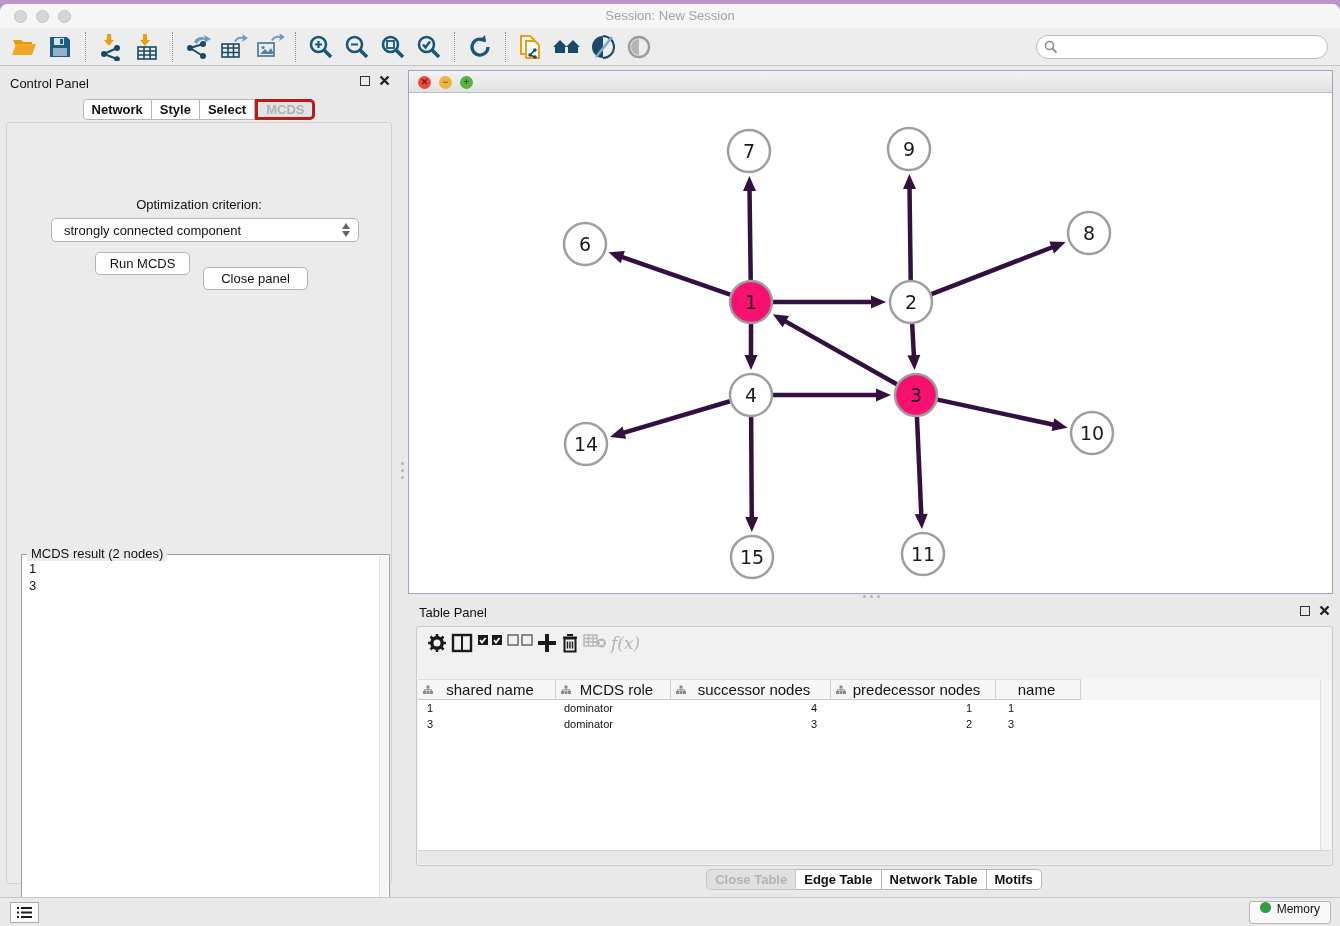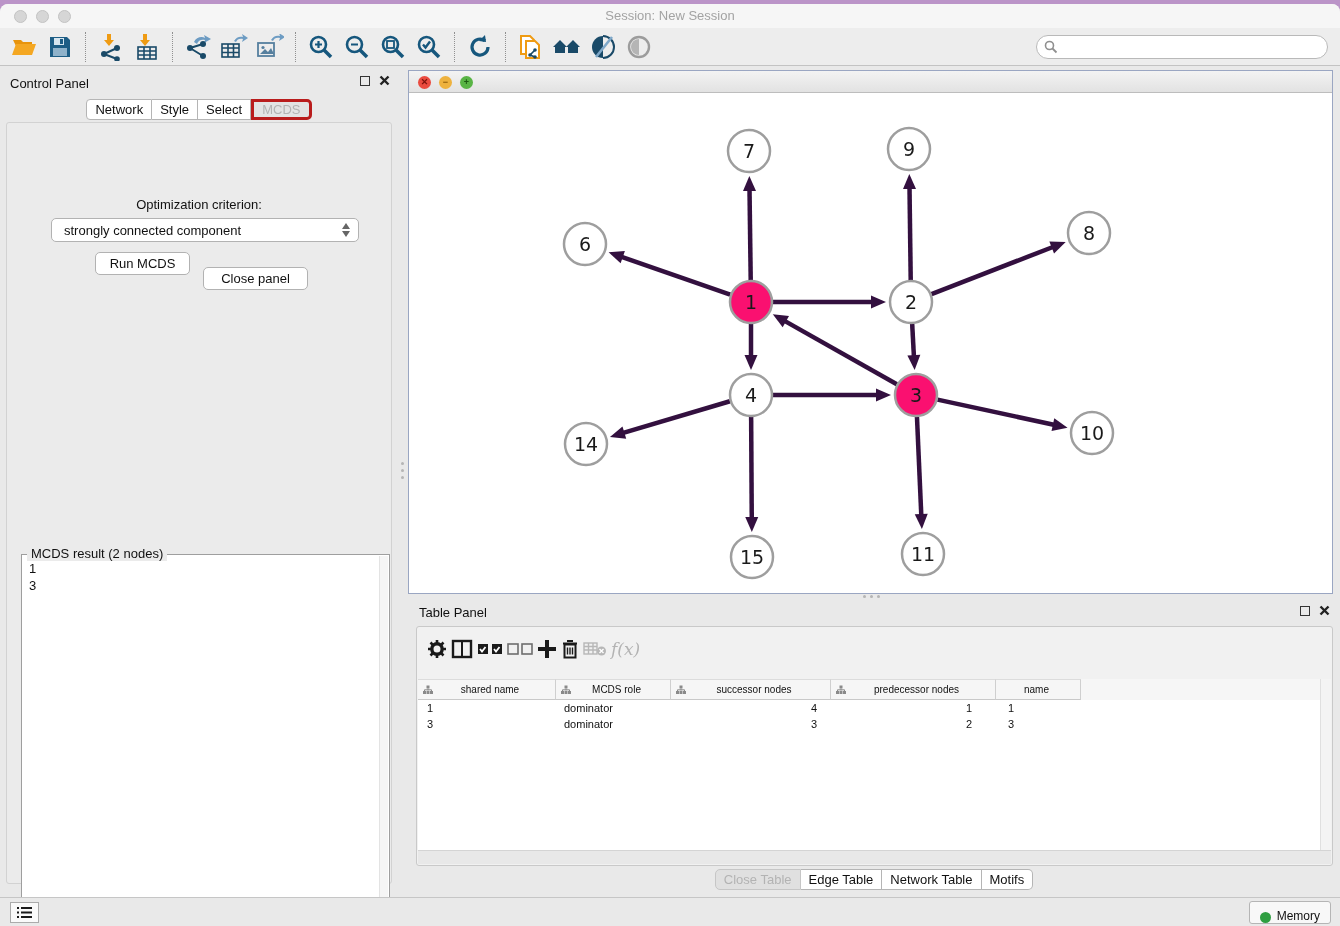--- a/index.html
+++ b/index.html
@@ -20,21 +20,21 @@
   .search-wrap { position:relative; margin-right:12px; }
   .search-input { width:292px; height:24px; border:1px solid #b9b9b9; border-radius:12px; background:#fff; padding:0 10px 0 26px; font-size:12px; outline:none; font-family:"Liberation Sans",sans-serif;}
   .search-icon { position:absolute; left:8px; top:5px; }
 
   
   .control-panel { position:absolute; left:0; top:63px; width:398px; height:830px; background:#e9e9e9; }
   .panel-title { position:absolute; left:10px; top:9px; font-size:13px; color:#111; }
   .panel-btns { position:absolute; right:8px; top:8px; display:flex; gap:9px; align-items:center; }
   .float-box { width:10px; height:10px; border:1.6px solid #333; background:transparent; }
   .ctrl-tabs { position:absolute; left:0; top:32px; width:100%; display:flex; justify-content:center; }
-  .tab { height:21px; font-size:13px; padding:0 8px; background:#fff; border:1px solid #b5b5b5; display:flex; align-items:center; color:#111; }
+  .tab { height:21px; font-size:13px; padding:0 8px; background:#fff; border:1px solid #b5b5b5; display:flex; align-items:center; color:#111;font-weight:bold; }
   .tab + .tab { border-left:none; }
   .tab.first { border-radius:4px 0 0 4px; }
   .tab.sel-gray { background:#e3e3e3; color:#b2b2b2; border-radius:0 5px 5px 0; border:3px solid #b91c1c; }
   .ctrl-body { position:absolute; left:6px; top:55px; width:386px; height:762px; background:#ebebeb; border:1px solid #d2d2d2; border-radius:3px; }
   .opt-label { position:absolute; left:0; top:74px; width:100%; text-align:center; font-size:13px; color:#111; }
   .criterion { position:absolute; left:44px; top:95px; width:308px; height:24px; background:#fff; border:1px solid #b2b2b2; border-radius:5px; font-size:13px; display:flex; align-items:center; padding-left:12px; color:#111; }
   .stepper { position:absolute; right:8px; top:4px; display:flex; flex-direction:column; gap:2px; }
   .tri-up { width:0; height:0; border-left:4px solid transparent; border-right:4px solid transparent; border-bottom:6px solid #666; }
   .tri-dn { width:0; height:0; border-left:4px solid transparent; border-right:4px solid transparent; border-top:6px solid #666; }
   .btn { position:absolute; height:23px; background:#fff; border:1px solid #b2b2b2; border-radius:5px; font-size:13px; color:#111; display:flex; align-items:center; justify-content:center; }
@@ -51,35 +51,35 @@
   
   .net-window { position:absolute; left:408px; top:66px; width:925px; height:524px; border:1px solid #9aa6c2; background:#fff; }
   .net-titlebar { position:absolute; left:0; top:0; width:100%; height:22px; background:linear-gradient(#f3f3f3,#e2e2e2); border-bottom:1px solid #bdbdbd; }
   .traffic { position:absolute; top:4.5px; width:13px; height:13px; border-radius:50%; display:flex; align-items:center; justify-content:center; font-size:9px; font-weight:bold; }
   .net-title { position:absolute; top:3px; left:0; width:100%; text-align:center; font-size:13px; color:#111; }
   .net-canvas { position:absolute; left:0; top:22px; width:923px; height:500px; background:#fff; }
 
   
   .table-panel { position:absolute; left:408px; top:596px; width:932px; height:297px; background:#e9e9e9; }
   .tp-body { position:absolute; left:8px; top:26px; width:917px; height:240px; background:#f1f1f1; border:1px solid #c9c9c9; border-radius:3px; }
-  .tp-toolbar { position:absolute; left:10px; top:6px; height:32px; display:flex; align-items:center; gap:4px; }
+  .tp-toolbar { position:absolute; left:10px; top:6px; height:32px; display:flex; align-items:flex-start; gap:4px; }
   .tp-table { position:absolute; left:1px; top:52px; right:1px; bottom:15px; background:#fff; overflow:hidden; }
   .thead { display:flex; height:21px; background:#f6f6f6; }
-  .th { border-right:1px solid #cfcfcf; border-top:1px solid #dcdcdc; border-bottom:1px solid #c9c9c9; display:flex; align-items:center; font-size:10px; color:#111; padding-left:5px; }
+  .th { border-right:1px solid #cfcfcf; border-top:1px solid #dcdcdc; border-bottom:1px solid #c9c9c9; display:flex; align-items:center; font-size:15px; color:#111; padding-left:5px; }
   .th span { flex:1; text-align:center; padding-right:8px; }
   .trow { display:flex; height:16px; background:#fff; }
   .td { font-size:11px; color:#111; display:flex; align-items:center; }
   .tp-hscroll { position:absolute; left:1px; bottom:1px; right:1px; height:14px; background:#e8e8e8; border-top:1px solid #d4d4d4; }
   .tp-vscroll { position:absolute; right:1px; top:52px; bottom:15px; width:11px; background:#f4f4f4; border-left:1px solid #e0e0e0; }
   .tp-tabs { position:absolute; left:0; top:269px; width:100%; display:flex; justify-content:center; }
 
   
   .statusbar { position:absolute; left:0; top:893px; width:100%; height:29px; background:#e9e9e9; border-top:1px solid #c6c6c6; }
   .list-btn { position:absolute; left:10px; top:4px; width:29px; height:21px; background:#fafafa; border:1px solid #ababab; display:flex; align-items:center; justify-content:center; }
-  .memory-btn { position:absolute; right:9px; top:3px; height:23px; background:#f8f8f8; border:1px solid #b5b5b5; border-radius:3px; display:flex; align-items:flex-end; gap:6px; padding:0 10px; font-size:12px; color:#111; }
+  .memory-btn { position:absolute; right:9px; top:3px; height:23px; background:#f8f8f8; border:1px solid #b5b5b5; border-radius:3px; display:flex; align-items:flex-start; gap:6px; padding:0 10px; font-size:12px; color:#111; }
   .mem-dot { width:11px; height:11px; border-radius:50%; }
   .fx { font-family:"DejaVu Serif", serif; font-style:italic; font-size:17px; color:#b3b3b3; }
 </style>
 </head>
 <body>
 
 <div class="window">
 
   <div class="titlebar">
     <div class="tl-dot" style="left:14px"></div>

